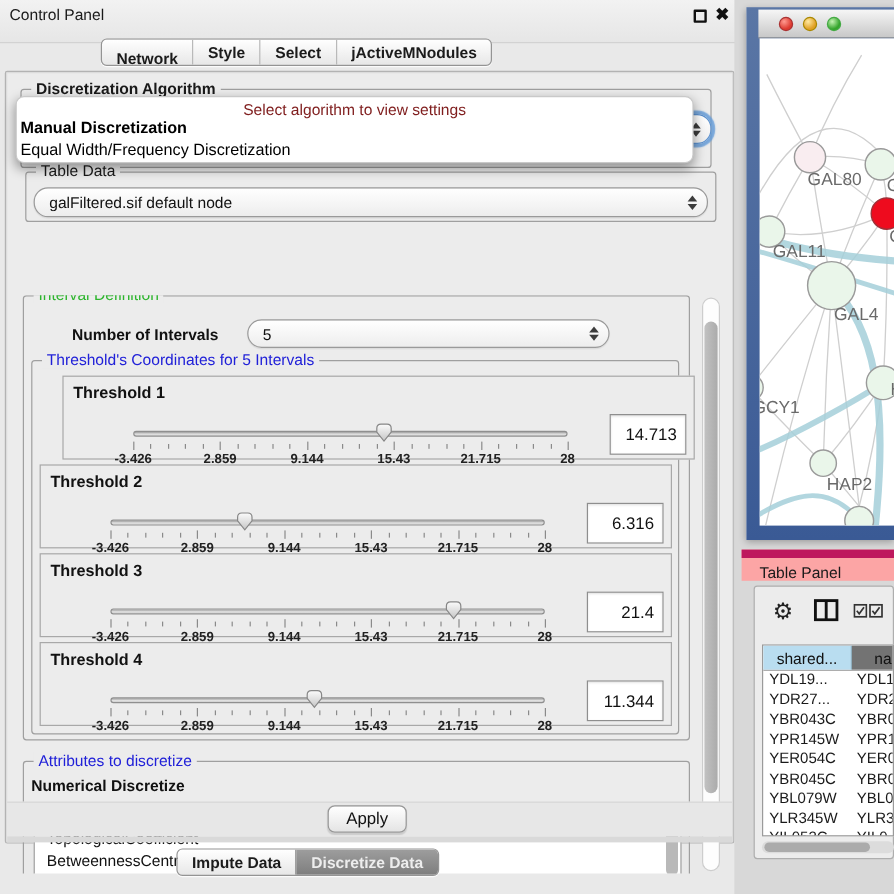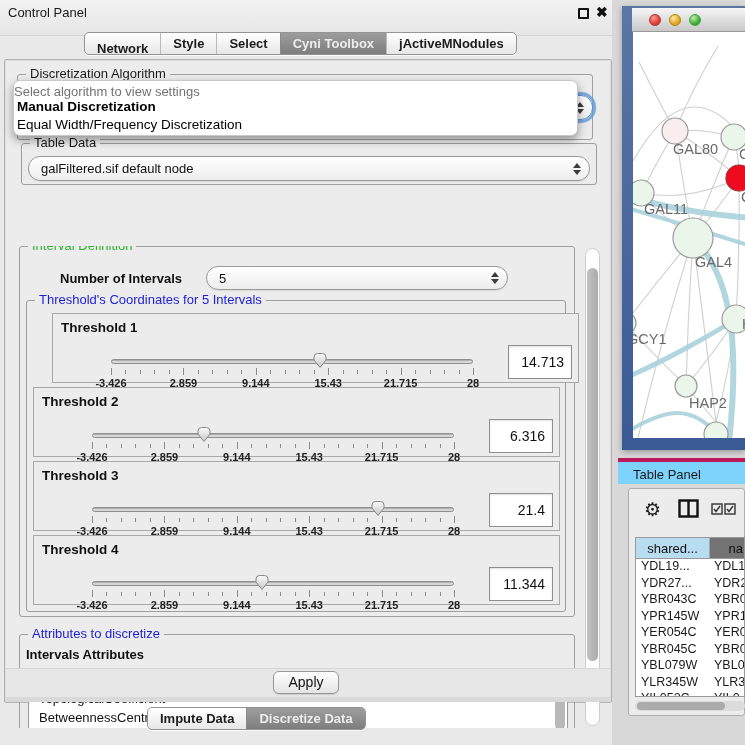--- a/index.html
+++ b/index.html
@@ -37,21 +37,21 @@
     background:linear-gradient(#ffffff,#ededed); display:flex; align-items:center;
     box-shadow:0 1px 1px rgba(0,0,0,.08);justify-content:flex-end; }
   .combo .ctext { flex:1; padding-left:12px; font-size:13px; color:#111; overflow:hidden; white-space:nowrap; }
   .combo .arrows { width:24px; display:flex; flex-direction:column; align-items:center; gap:2px; }
   .combo .arrows .up    { width:0;height:0;border-left:4px solid transparent;border-right:4px solid transparent;border-bottom:5px solid #3c3c3c; }
   .combo .arrows .down  { width:0;height:0;border-left:4px solid transparent;border-right:4px solid transparent;border-top:5px solid #3c3c3c; }
   .combo.focused { box-shadow:0 0 1px 3px rgba(100,155,215,.85); border-color:#5d92cf; }
 
   #algo-popup { position:absolute; left:13px; top:80px; width:565px; height:56px; background:#fff;
     border:1px solid #c9c9c9; border-radius:7px; box-shadow:0 4px 10px rgba(0,0,0,.38); z-index:10; }
-  #algo-popup .hint { color:#737373; font-size:13px; padding-top:3px; height:17px; }
+  #algo-popup .hint { text-align:center; color:#7f1d1d; font-size:13px; padding-top:3px; height:17px; }
   #algo-popup .opt  { font-size:13.5px; color:#000; padding-left:3px; height:18px; line-height:18px; }
   #algo-popup .opt.bold { font-weight:700; }
 
   #scrollpane { position:absolute; left:8px; top:186px; width:570px; height:482px; overflow:hidden; }
   #vscroll { position:absolute; left:580px; top:188px; width:15px; height:478px;
     background:#fdfdfd; border:1px solid #cdcdcd; border-radius:8px; }
   #vscroll .thumb { position:absolute; left:1px; top:19px; width:11px; height:393px;
     background:linear-gradient(90deg,#c2c2c2,#ababab); border-radius:6px; }
 
   .th-box { position:absolute; left:6px; width:527px; height:70px; border:1px solid #a8a8a8;
@@ -92,21 +92,21 @@
     background:linear-gradient(180deg,#5a76a5,#3a5a95); box-shadow:0 2px 6px rgba(0,0,0,.3); }
   #net-titlebar { position:absolute; left:10px; top:2px; width:113px; height:24px;
     background:linear-gradient(#f6f6f6,#c8c8c8); border-bottom:1px solid #9a9a9a; }
   .light { position:absolute; top:6px; width:12px; height:12px; border-radius:50%; }
   .light.red    { left:17px;  background:radial-gradient(circle at 35% 30%, #ff9a90, #dd3a30 65%); border:1px solid #a33; }
   .light.yellow { left:37px;  background:radial-gradient(circle at 35% 30%, #ffe9a0, #e0a025 65%); border:1px solid #a80; }
   .light.green  { left:57px;  background:radial-gradient(circle at 35% 30%, #c4f3b2, #35a52c 65%); border:1px solid #4a4; }
   #net-canvas { position:absolute; left:11px; top:26px; width:112px; height:406px; background:#fff; overflow:hidden; }
 
   #table-panel-bar { position:absolute; left:618px; top:458px; width:127px; height:26px;
-    background:#7dd3fc; border-top:4px solid #be185d; }
+    background:#fca5a5; border-top:7px solid #be185d; }
   #table-panel-bar .t { position:absolute; left:15px; top:5px; font-size:13px; color:#1a1a1a; }
 
   #table-window { position:absolute; left:628px; top:488px; width:117px; height:228px;
     background:#ececec; border:1px solid #aeaeae; border-radius:3px; }
   #tw-toolbar { position:absolute; left:0; top:0; width:100%; height:44px; }
   #gear-icon { position:absolute; left:15px; top:9px; font-size:19px; color:#222; }
   #cols-icon { position:absolute; left:49px; top:10px; }
   #checks-icon { position:absolute; left:82px; top:14px; display:flex; gap:1px; }
 
   #data-table { position:absolute; left:6px; top:48px; width:110px; height:160px; background:#fff;
@@ -156,32 +156,29 @@
         <circle cx="9.5" cy="7" r="2.2" fill="#49b84f" stroke="#2d7d32" stroke-width="0.7"></circle>
       </svg>
       <span>Network</span>
     </div>
     <div class="tab">
         <span>Style</span>
       </div>
     <div class="tab">
         <span>Select</span>
       </div>
-    <div class="tab selected">
-        <span>Cyni Toolbox</span>
-      </div>
     <div class="tab">
         <span>jActiveMNodules</span>
       </div>
   </div>
 
   <div id="main-panel">
 
     <div class="group" style="left:12px; top:14px; width:576px; height:66px;">
-      <span class="glabel" style="font-weight:normal;">Discretization Algorithm</span>
+      <span class="glabel" style="font-weight:bold;">Discretization Algorithm</span>
     </div>
     <div class="combo focused" style="left:20px; top:35px; width:568px;">
       <span class="ctext"></span>
       <span class="arrows">
           <i class="up"></i>
           <i class="down"></i>
         </span>
     </div>
 
     <div class="group" style="left:16px; top:83px; width:576px; height:42px;">
@@ -406,21 +403,21 @@
                   <span style="left: 100%;">28</span>
                 </div>
     <input class="value-box" readonly="" value="11.344" style="">
   </div>
 </div>
         </div>
       </div>
 
       <div class="group" style="left:6px; top:388px; width:556px; height:130px;">
         <span class="glabel blue">Attributes to discretize</span>
-        <span style="position:absolute; left:6px; top:12px; font-size:13px; font-weight:700; color:#111;">Intervals Attributes</span>
+        <span style="position:absolute; left:6px; top:12px; font-size:13px; font-weight:700; color:#111;">Numerical Discretize</span>
         <div id="attr-list">
 
         <div class="row">SelfLoops</div>
             <div class="row">TopologicalCoefficient</div>
             <div class="row">BetweennessCentrality</div>
             <div class="sb"></div>
           </div>
       </div>
     </div>
 

